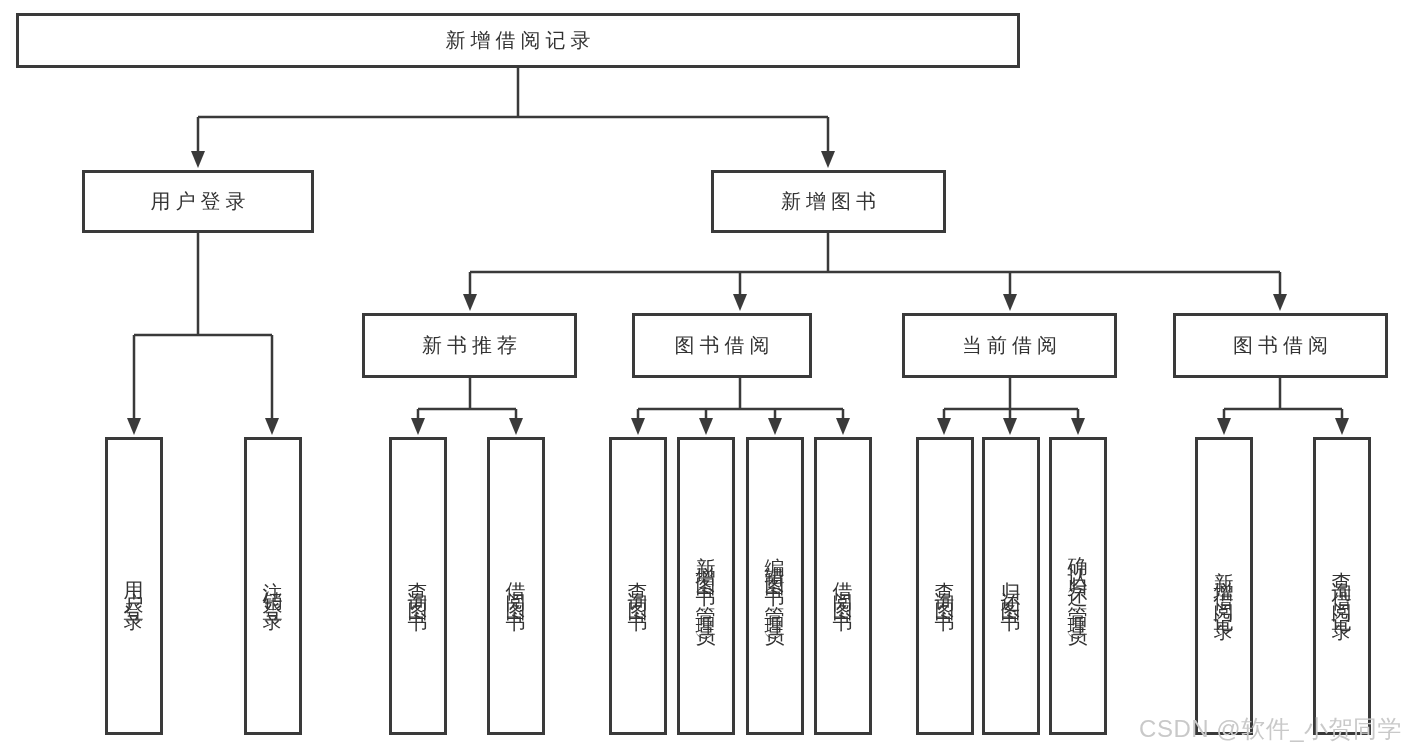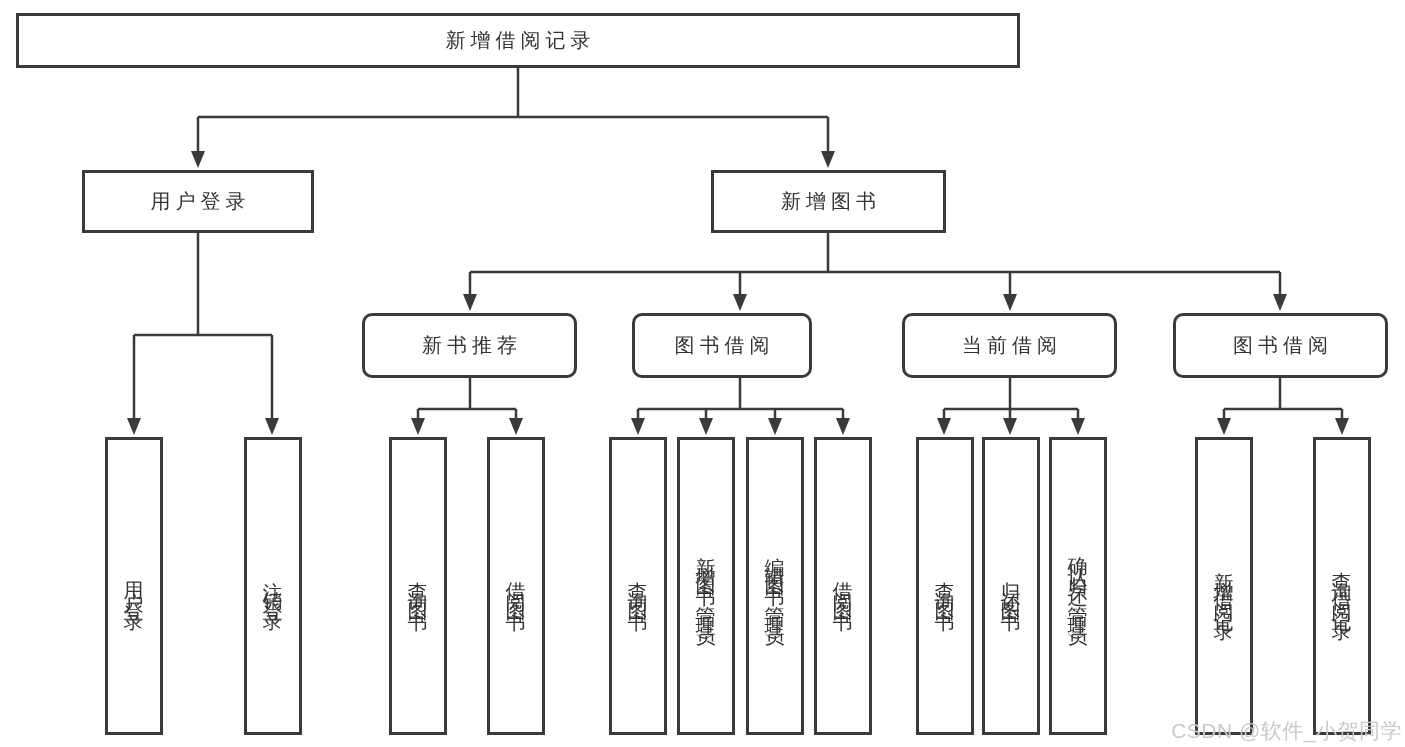--- a/index.html
+++ b/index.html
@@ -27,21 +27,21 @@
     color: #333333;
     font-size: 20px;
     letter-spacing: 5px;
     text-indent: 5px;
     white-space: nowrap;
   }
   
   .b-root  { left: 16px;   top: 13px;  width: 1004px; height: 55px; }
   .b-l2a   { left: 82px;   top: 170px; width: 232px;  height: 63px; }
   .b-l2b   { left: 711px;  top: 170px; width: 235px;  height: 63px; }
-  .b-l3    { top: 313px; height: 65px; border-radius: 10px; }
+  .b-l3    { top: 313px; height: 65px; }
   .b-l3a   { left: 362px;  width: 215px; }
   .b-l3b   { left: 632px;  width: 180px; }
   .b-l3c   { left: 902px;  width: 215px; }
   .b-l3d   { left: 1173px; width: 215px; }
   
   .vbox {
     top: 437px;
     width: 58px;
     height: 298px;
     letter-spacing: normal;
@@ -65,21 +65,21 @@
   .v8  { left: 814px; }
   .v9  { left: 916px; }
   .v10 { left: 982px; }
   .v11 { left: 1049px; }
   .v12 { left: 1195px; }
   .v13 { left: 1313px; }
   .watermark {
     position: absolute;
     right: 3px;
     bottom: 2px;
-    font-size: 21px;
+    font-size: 24px;
     color: #c9c9c9;
     letter-spacing: 0.5px;
     white-space: nowrap;
     z-index: 5;
   }
 </style>
 </head>
 <body>
 
 <div class="canvas">

